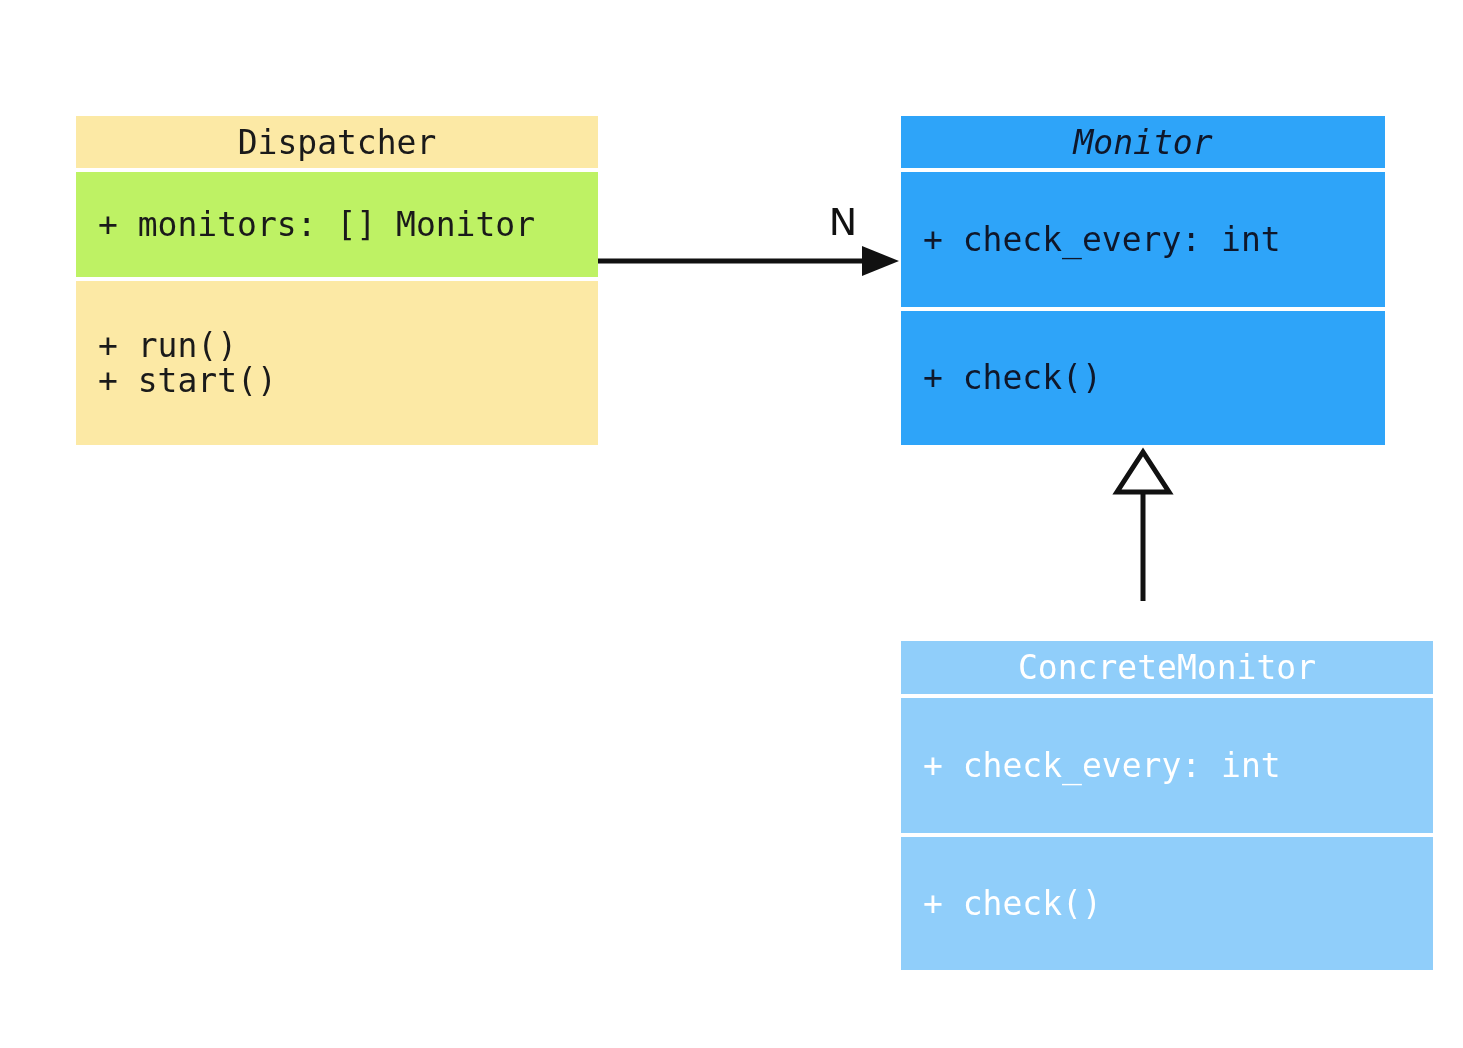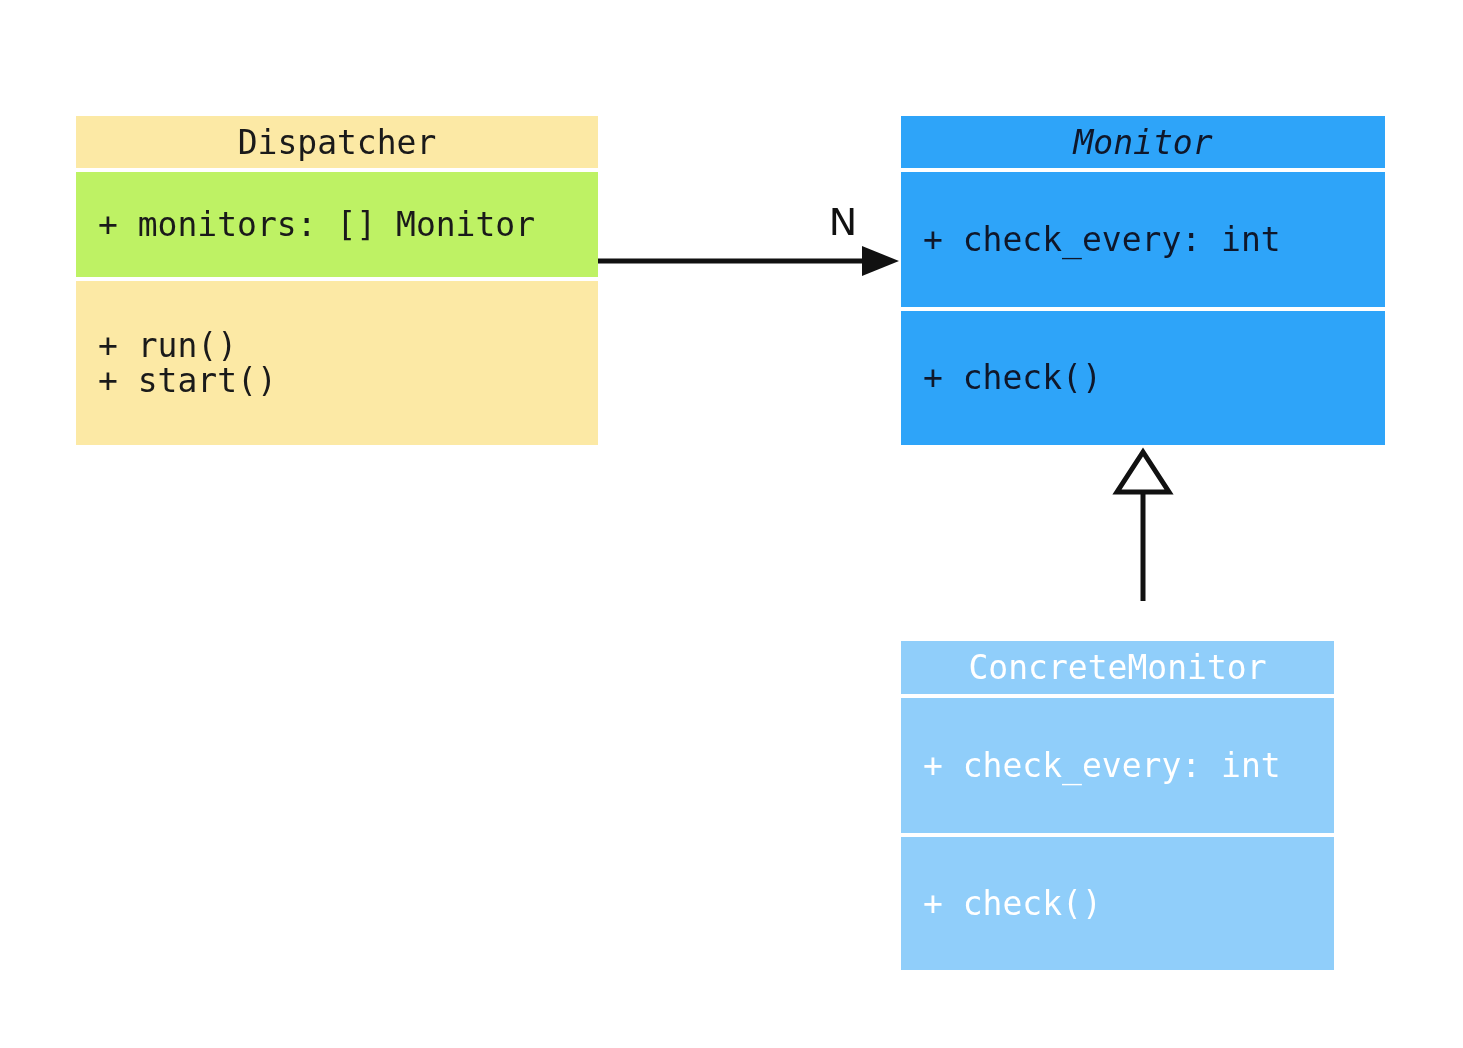--- a/index.html
+++ b/index.html
@@ -43,21 +43,21 @@
   #box-dispatcher .attrs   { height: 118px; }
   #box-dispatcher .methods { height: 184px; justify-content: center; }
 
   
   #box-monitor { left: 901px; top: 76px; width: 484px; height: 369px; }
   #box-monitor .title   { height: 59px; }
   #box-monitor .attrs   { height: 151px; }
   #box-monitor .methods { height: 151px; }
 
   
-  #box-concrete-monitor { left: 901px; top: 601px; width: 433px; height: 369px; }
+  #box-concrete-monitor { left: 901px; top: 601px; width: 532px; height: 369px; }
   #box-concrete-monitor .title   { height: 60px; }
   #box-concrete-monitor .attrs   { height: 151px; }
   #box-concrete-monitor .methods { height: 150px; }
 
   svg.connectors {
     position: absolute;
     inset: 0;
     width: 1463px;
     height: 1048px;
     pointer-events: none;

